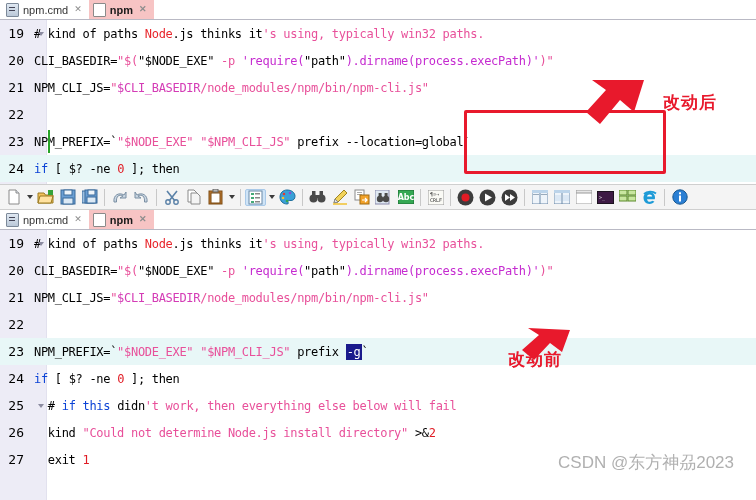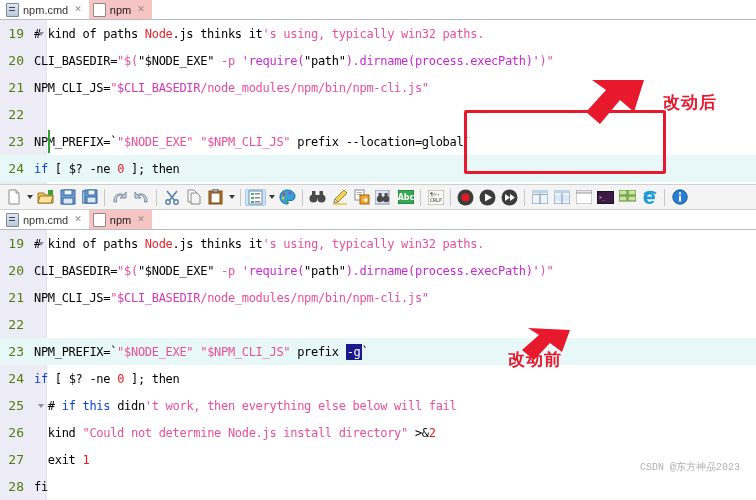--- a/index.html
+++ b/index.html
@@ -16,21 +16,21 @@
     display:flex;align-items:flex-end;height:20px;
     background:#ffffff;border-bottom:1px solid #b9b9c4;
     padding-left:2px;box-sizing:border-box;
   }
   .tab{
     display:flex;align-items:center;gap:4px;
     height:19px;padding:0 7px 0 4px;box-sizing:border-box;
     font-size:11px;color:#222;white-space:nowrap;
   }
   .tab.inactive{background:#ffffff;color:#333;}
-  .tab.active{background:#f7c4c4;font-weight:normal;color:#1a1a1a;margin-top:24px;}
+  .tab.active{background:#f7c4c4;font-weight:bold;color:#1a1a1a;margin-top:24px;}
   .tab .tabicon{
     width:11px;height:12px;display:inline-block;position:relative;flex:none;
   }
   .tab .tabicon.doc{
     background:#fff;border:1px solid #8a8a8a;border-radius:1px;
   }
   .tab .tabicon.cmd{
     background:linear-gradient(#dfe8f2,#bcc9d8);border:1px solid #7d8a99;border-radius:1px;
   }
   .tab .tabicon.cmd::after{
@@ -54,21 +54,21 @@
     position:absolute;left:46px;top:0;bottom:0;width:1px;background:#e2e1ee;
   }
   .line{
     position:relative;height:27px;display:flex;align-items:center;
   }
   .line.hl{background:#e8f7f7;}
   .line.hl .code{background:#e8f7f7;}
   .ln{
     width:28px;flex:none;text-align:right;padding-right:4px;box-sizing:border-box;
     font-family:"DejaVu Sans Mono","Liberation Mono",monospace;
-    font-size:13px;color:#4d7c0f;letter-spacing:0px;
+    font-size:13px;color:#000000;letter-spacing:0px;
   }
   .fold{
     position:absolute;left:38px;top:50%;transform:translateY(-50%);
     width:0;height:0;border-left:3.5px solid transparent;border-right:3.5px solid transparent;
     border-top:4px solid #8b8ba0;
   }
   .chg{
     position:absolute;left:48px;top:2px;bottom:2px;width:2px;background:#29a329;
   }
   .code{
@@ -111,22 +111,22 @@
     position:absolute;border:3px solid #e8192c;border-radius:2px;
     pointer-events:none;
   }
   .anno-text{
     position:absolute;color:#e8192c;font-weight:bold;
     font-family:"DejaVu Sans","Liberation Sans",sans-serif;
     font-size:17px;letter-spacing:1px;white-space:nowrap;
   }
   .arrow-svg{position:absolute;pointer-events:none;}
   .watermark{
-    position:absolute;right:16px;bottom:26px;color:#b0b0b0;font-size:10px;
-    font-family:Liberation Mono, monospace;white-space:nowrap;
+    position:absolute;right:22px;bottom:26px;color:#b0b0b0;font-size:17px;
+    font-family:Liberation Sans, sans-serif;white-space:nowrap;
   }
 </style>
 </head>
 <body>
 
 <div class="app">
 
   <div class="tabbar" id="top-tabs">
       <div class="tab inactive">
         <span class="tabicon cmd"></span>
@@ -439,24 +439,20 @@
           <div class="code"><span class="k-plain">  # </span><span class="k-kw">if</span><span class="k-plain"> </span><span class="k-kw">this</span><span class="k-plain"> didn</span><span class="k-pink">'t work, then everything else below will fail</span></div>
         </div>
         <div class="line">
           <div class="ln">26</div>
           <div class="code"><span class="k-plain">  kind </span><span class="k-str">"Could not determine Node.js install directory"</span><span class="k-plain"> &gt;&amp;</span><span class="k-num">2</span></div>
         </div>
         <div class="line">
           <div class="ln">27</div>
           <div class="code"><span class="k-plain">  exit </span><span class="k-num">1</span></div>
         </div>
-        <div class="line">
-          <div class="ln">28</div>
-          <div class="code"><span class="k-plain">fi</span></div>
-        </div>
       </div>
   </div>
 
   <div class="redbox" style="left:464px;top:110px;width:196px;height:58px;"></div>
 
   <svg class="arrow-svg" style="left:516px;top:78px;width:140px;height:56px;" viewBox="0 0 140 56">
     <path d="M128 2 L118 34 L104 22 L84 46 L70 34 L90 12 L76 2 Z" fill="#e8192c"></path>
   </svg>
 
   <div class="anno-text" style="left:655px;top:91px;margin-left:8px;">改动后</div>

